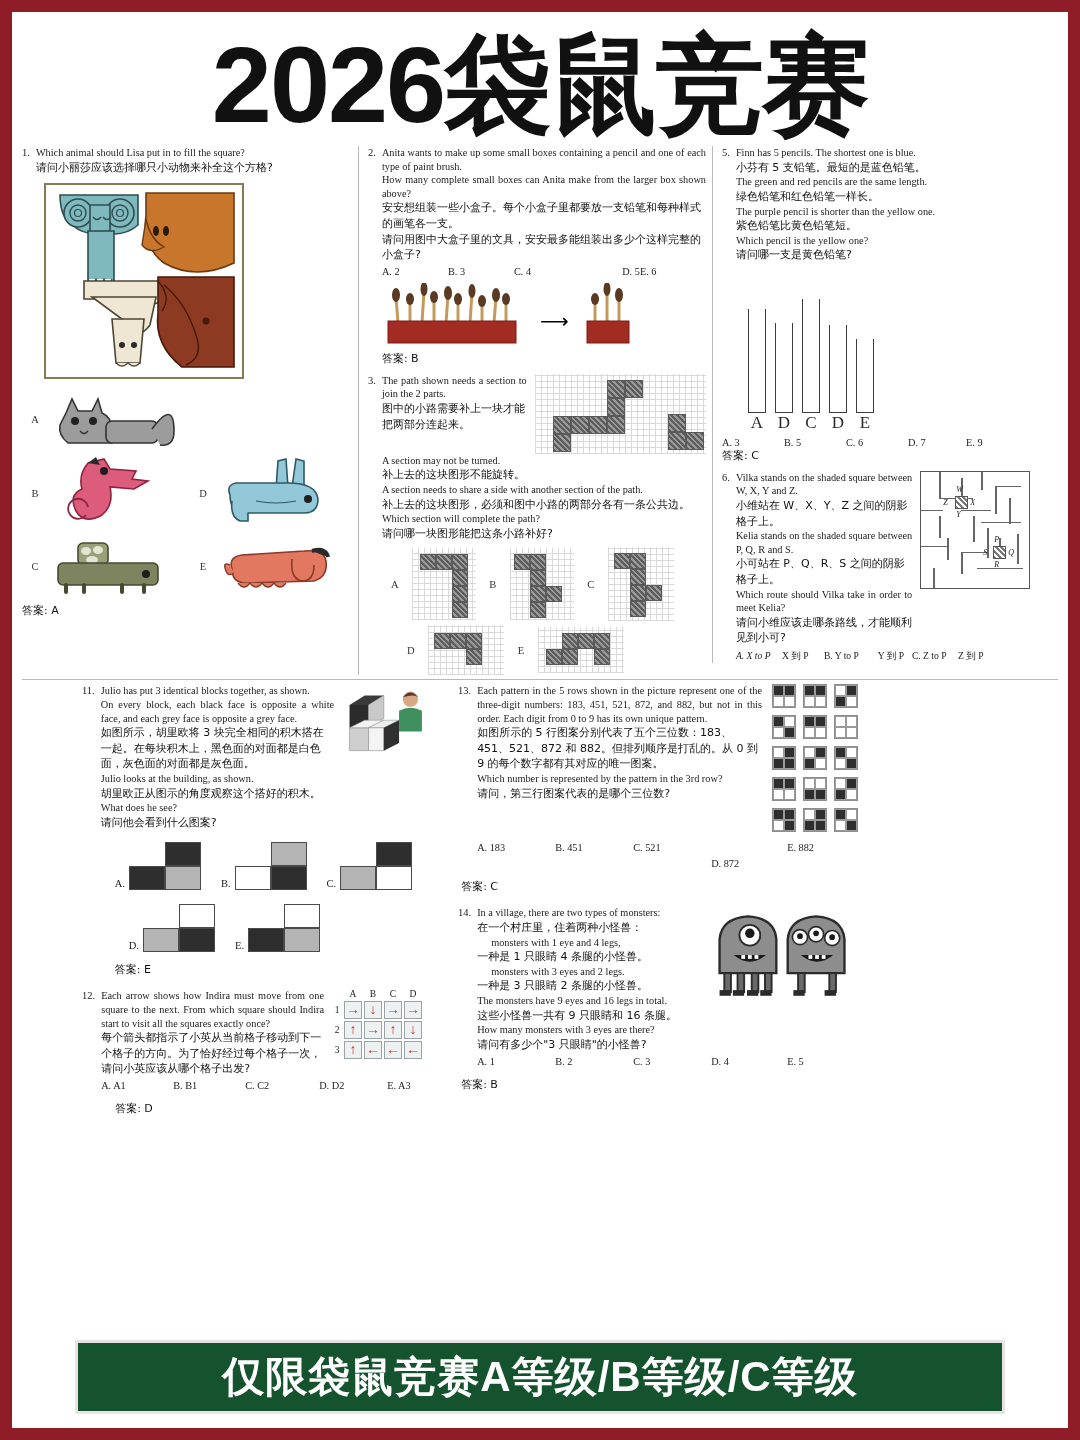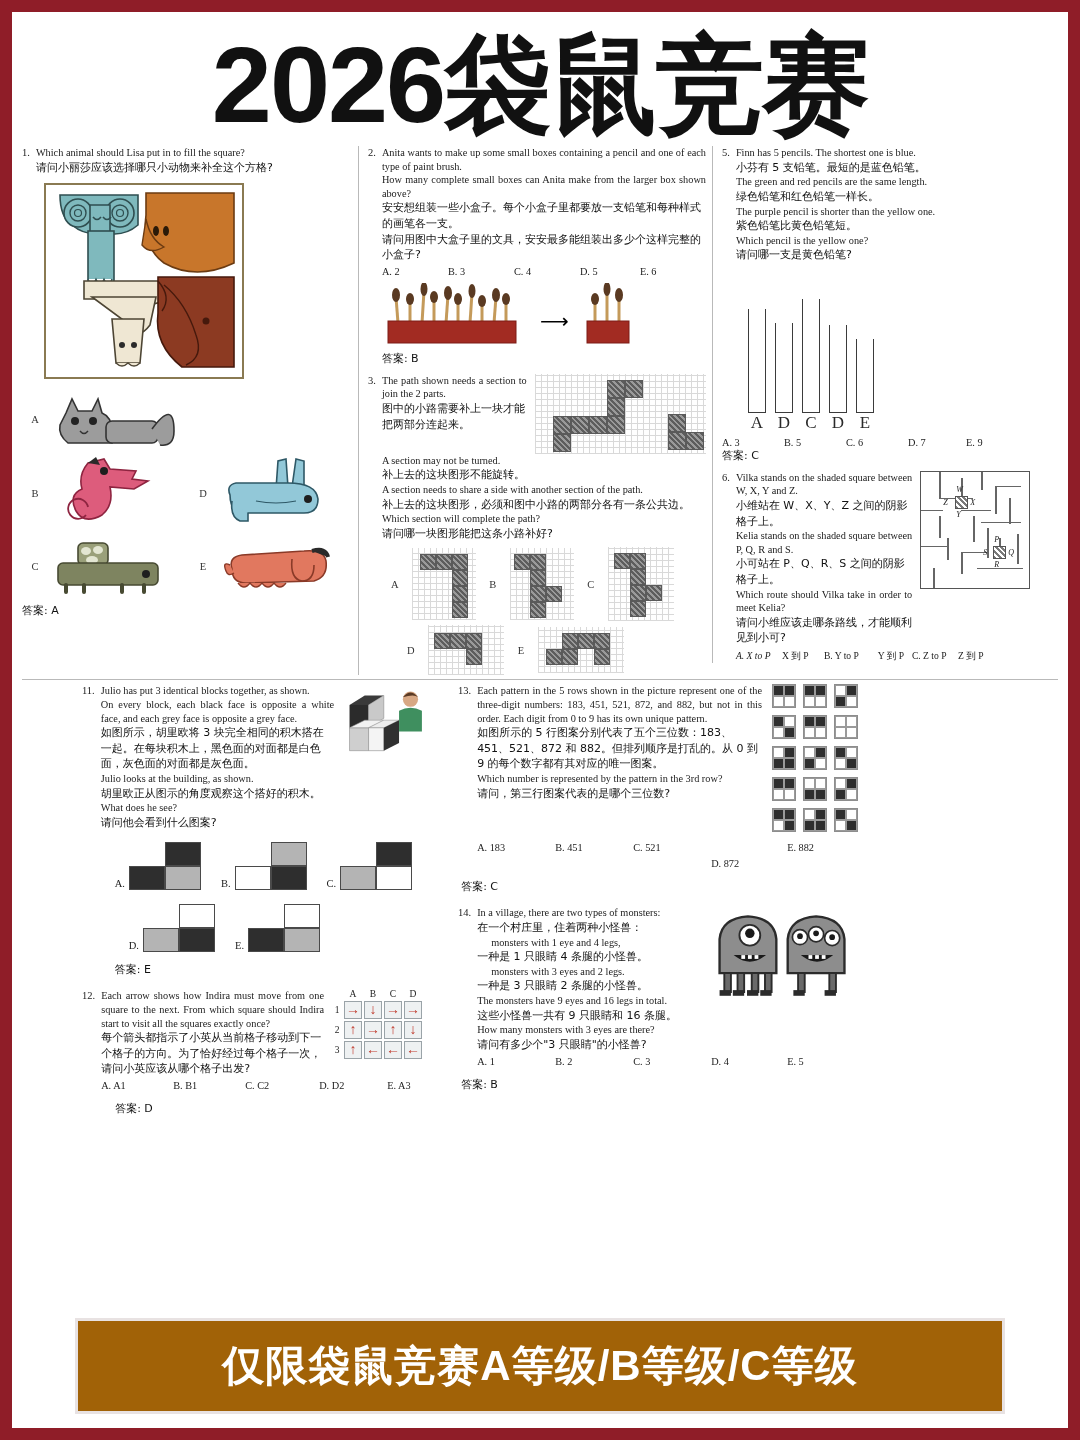--- a/index.html
+++ b/index.html
@@ -127,22 +127,22 @@
   .maze{width:112px;height:118px;border:1.5px solid #555;position:relative;
      background:#fff;box-sizing:border-box;}
   .wall{position:absolute;background:#666;}
   .shade{position:absolute;border:1px solid #555;box-sizing:border-box;
      background-image:repeating-linear-gradient(45deg,#7a7a7a 0 2px,#ffffff 2px 4px);}
   .mlab{position:absolute;font-size:8px;font-style:italic;color:#222;}
 
   
   .footer{flex:0 0 auto;padding:8px 0 14px 0;display:flex;justify-content:center;}
   .banner{
-    width:88%;background:#a16207;border:3px solid #e8e2e2;
-    padding:17px 0;text-align:center;box-sizing:border-box;
+    width:88%;background:#14532d;border:3px solid #e8e2e2;
+    padding:6px 0;text-align:center;box-sizing:border-box;
   }
   .banner-txt{
     font-family:"Liberation Sans", sans-serif;font-weight:bold;
     font-size:42px;color:#ffffff;letter-spacing:1px;white-space:nowrap;
   }
 </style>
 </head>
 <body>
 
 <div class="poster">
@@ -271,21 +271,21 @@
           <div class="qnum">2.</div>
           <div class="qbody">
             <div class="en">Anita wants to make up some small boxes containing a pencil and one of each type of paint brush.</div>
             <div class="en">How many complete small boxes can Anita make from the larger box shown above?</div>
             <div class="cn">安安想组装一些小盒子。每个小盒子里都要放一支铅笔和每种样式的画笔各一支。</div>
             <div class="cn">请问用图中大盒子里的文具，安安最多能组装出多少个这样完整的小盒子?</div>
             <div class="opts">
               <span style="width:66px;">A. 2</span>
               <span style="width:66px;">B. 3</span>
               <span style="width:66px;">C. 4</span>
-              <span style="width:60px;">D. 5</span>
+              <span style="width:60px;text-align:right;">D. 5</span>
               <span>E. 6</span>
             </div>
 
             <div style="display:flex;align-items:flex-end;margin-top:6px;">
               <svg width="150" height="64" viewBox="0 0 150 64">
                 <g stroke="#c49a5a" stroke-width="3">
                   <line x1="16" y1="40" x2="14" y2="14"></line>
                       <line x1="28" y1="40" x2="28" y2="18"></line>
                   <line x1="40" y1="40" x2="42" y2="8"></line>
                       <line x1="52" y1="40" x2="52" y2="16"></line>

